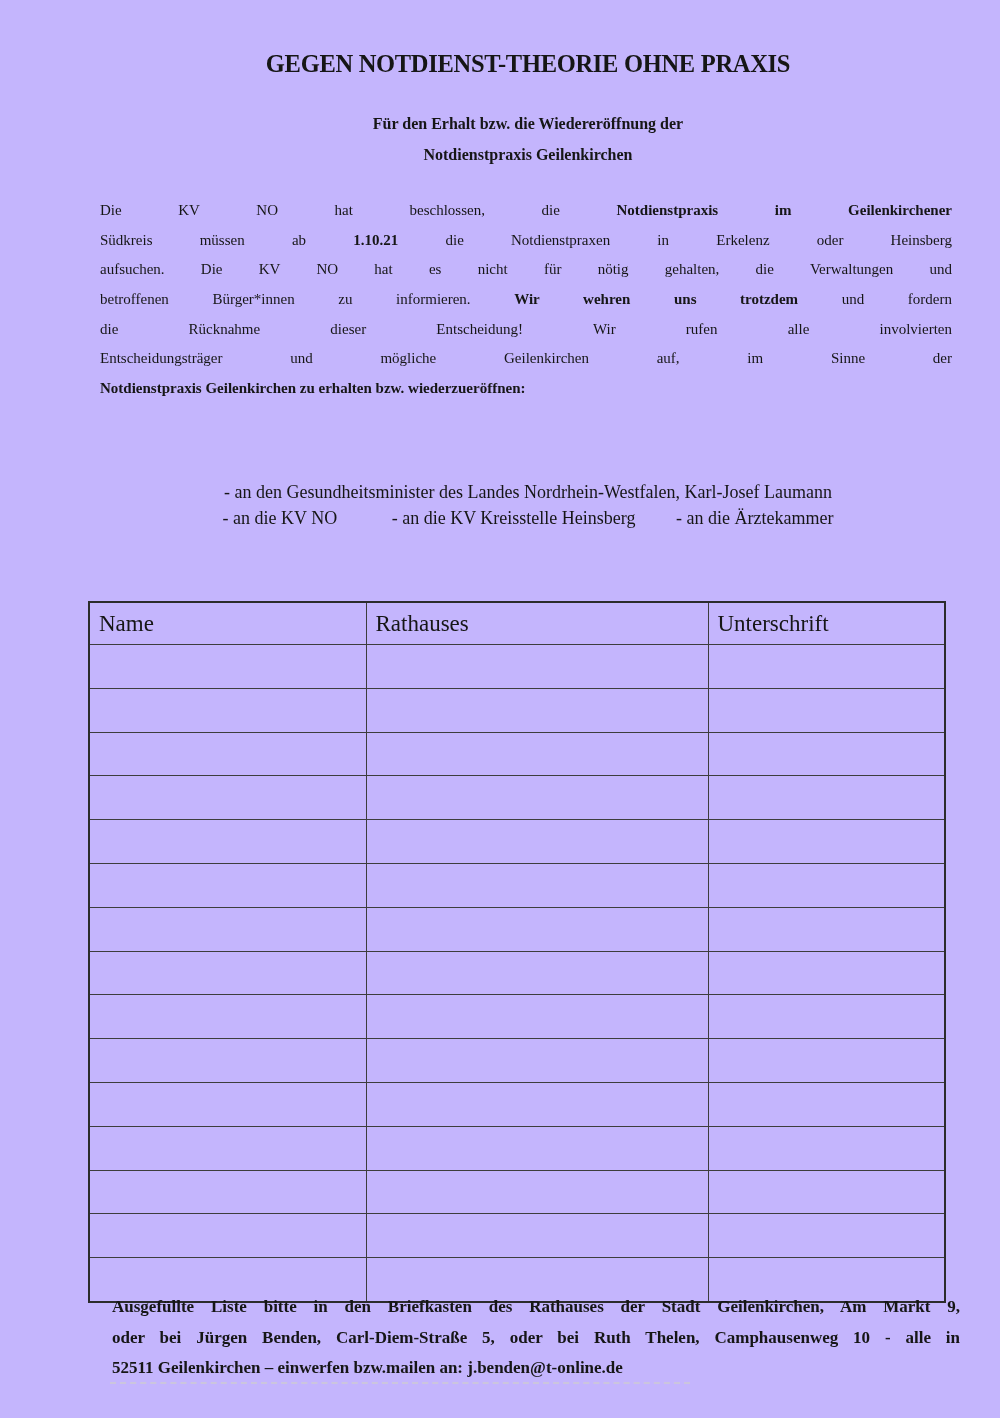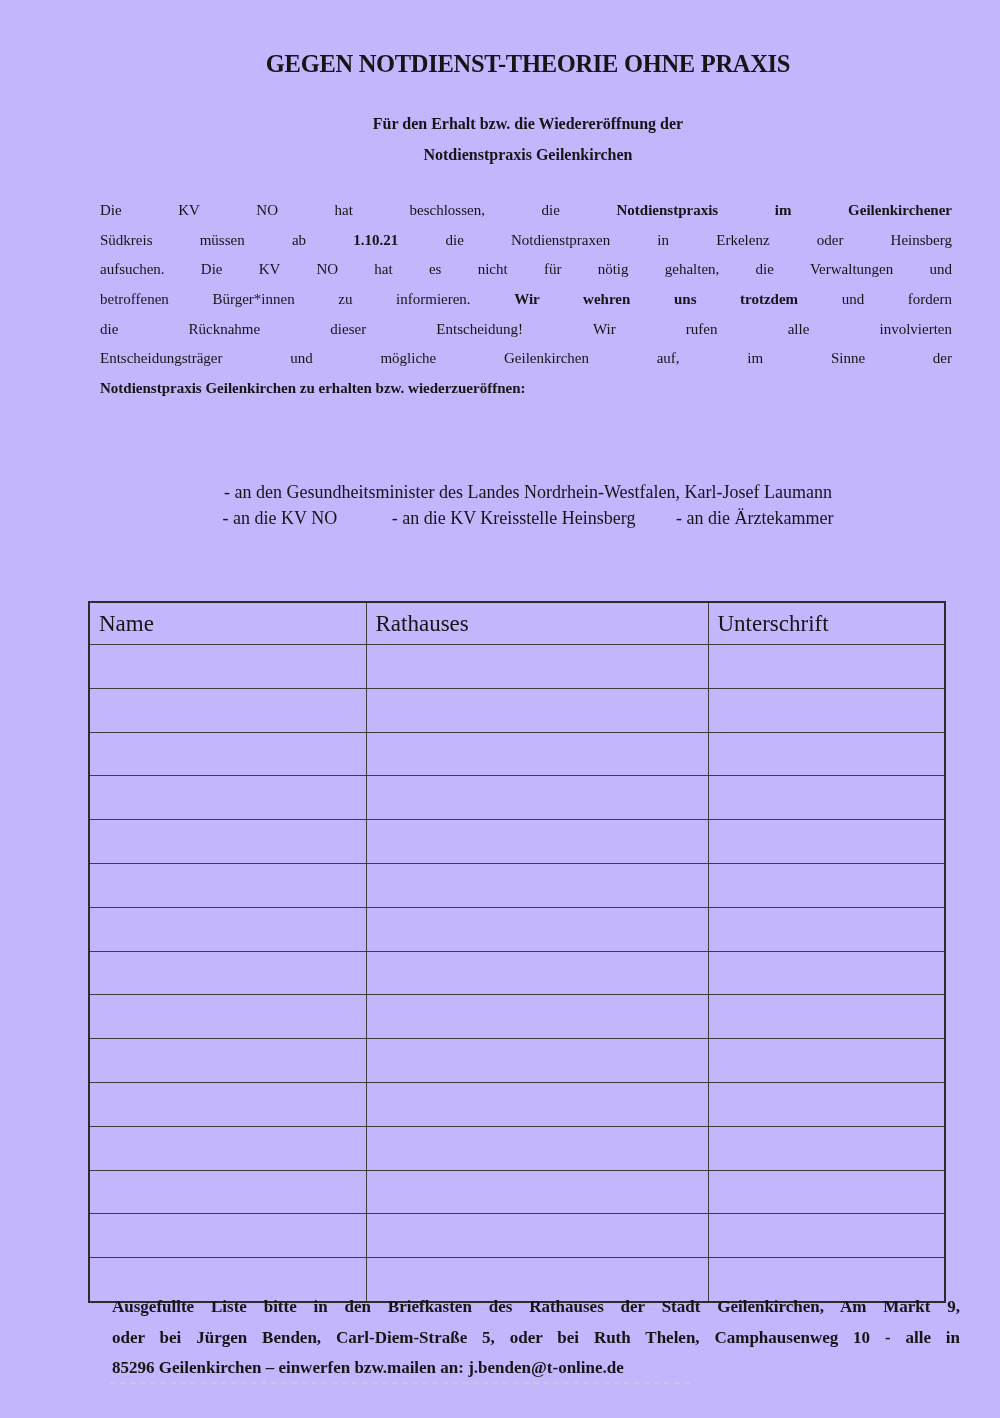--- a/index.html
+++ b/index.html
@@ -229,18 +229,18 @@
           <td></td>
           <td></td>
           <td></td>
         </tr>
       </tbody>
   </table>
 
   <div class="footer">
     <div class="fline">Ausgefüllte Liste bitte in den Briefkasten des Rathauses der Stadt Geilenkirchen, Am Markt 9,</div>
     <div class="fline">oder bei Jürgen Benden, Carl-Diem-Straße 5, oder bei Ruth Thelen, Camphausenweg 10 - alle in</div>
-    <div class="fline last">85296 Geilenkirchen – einwerfen bzw.mailen an: j.benden@t-online.de</div>
+    <div class="fline last">52511 Geilenkirchen – einwerfen bzw.mailen an: j.benden@t-online.de</div>
   </div>
 
   <div class="scan-artifact"></div>
 
 </div>
 
 </body></html>

